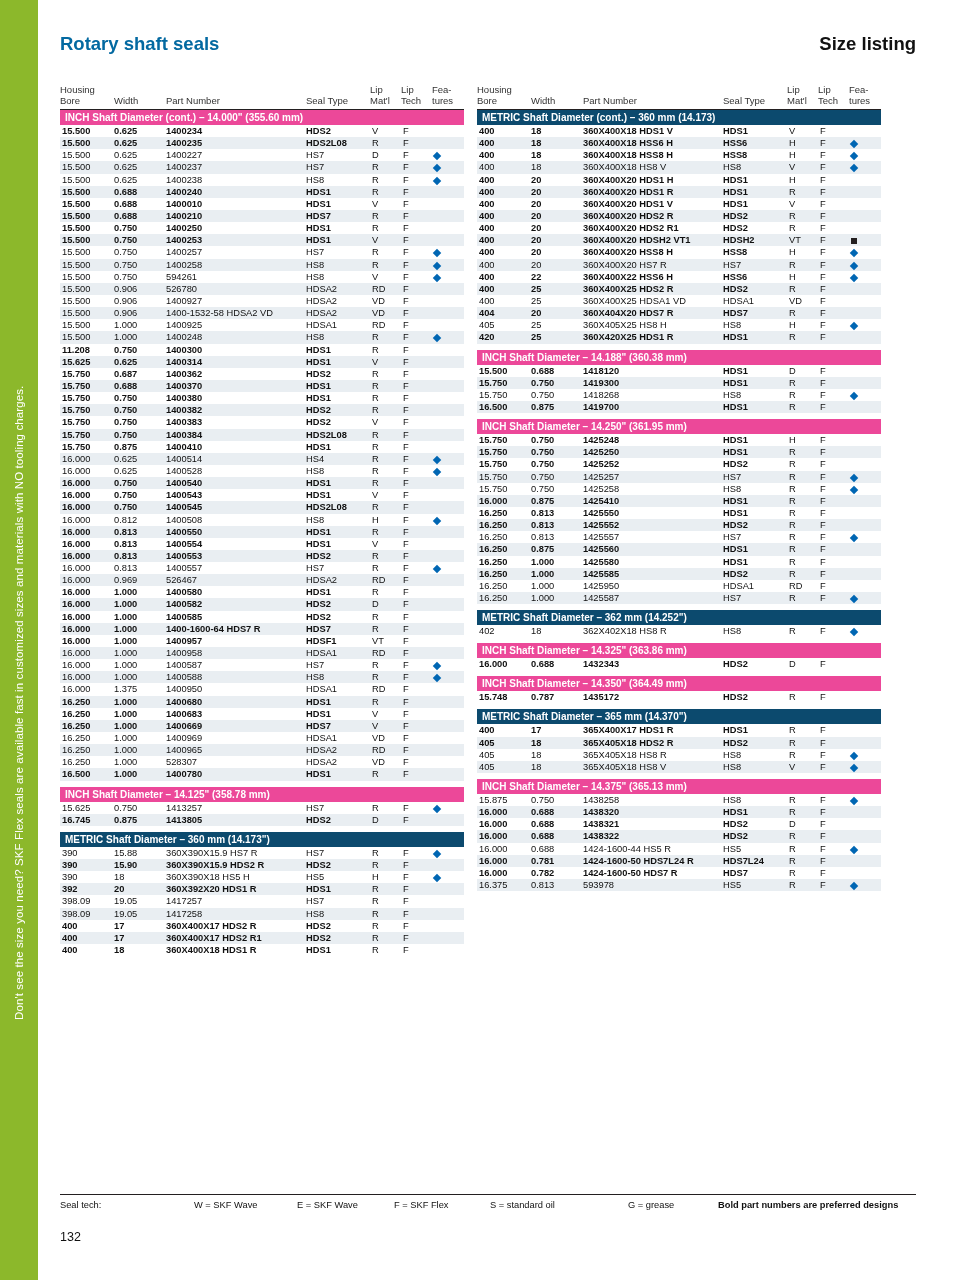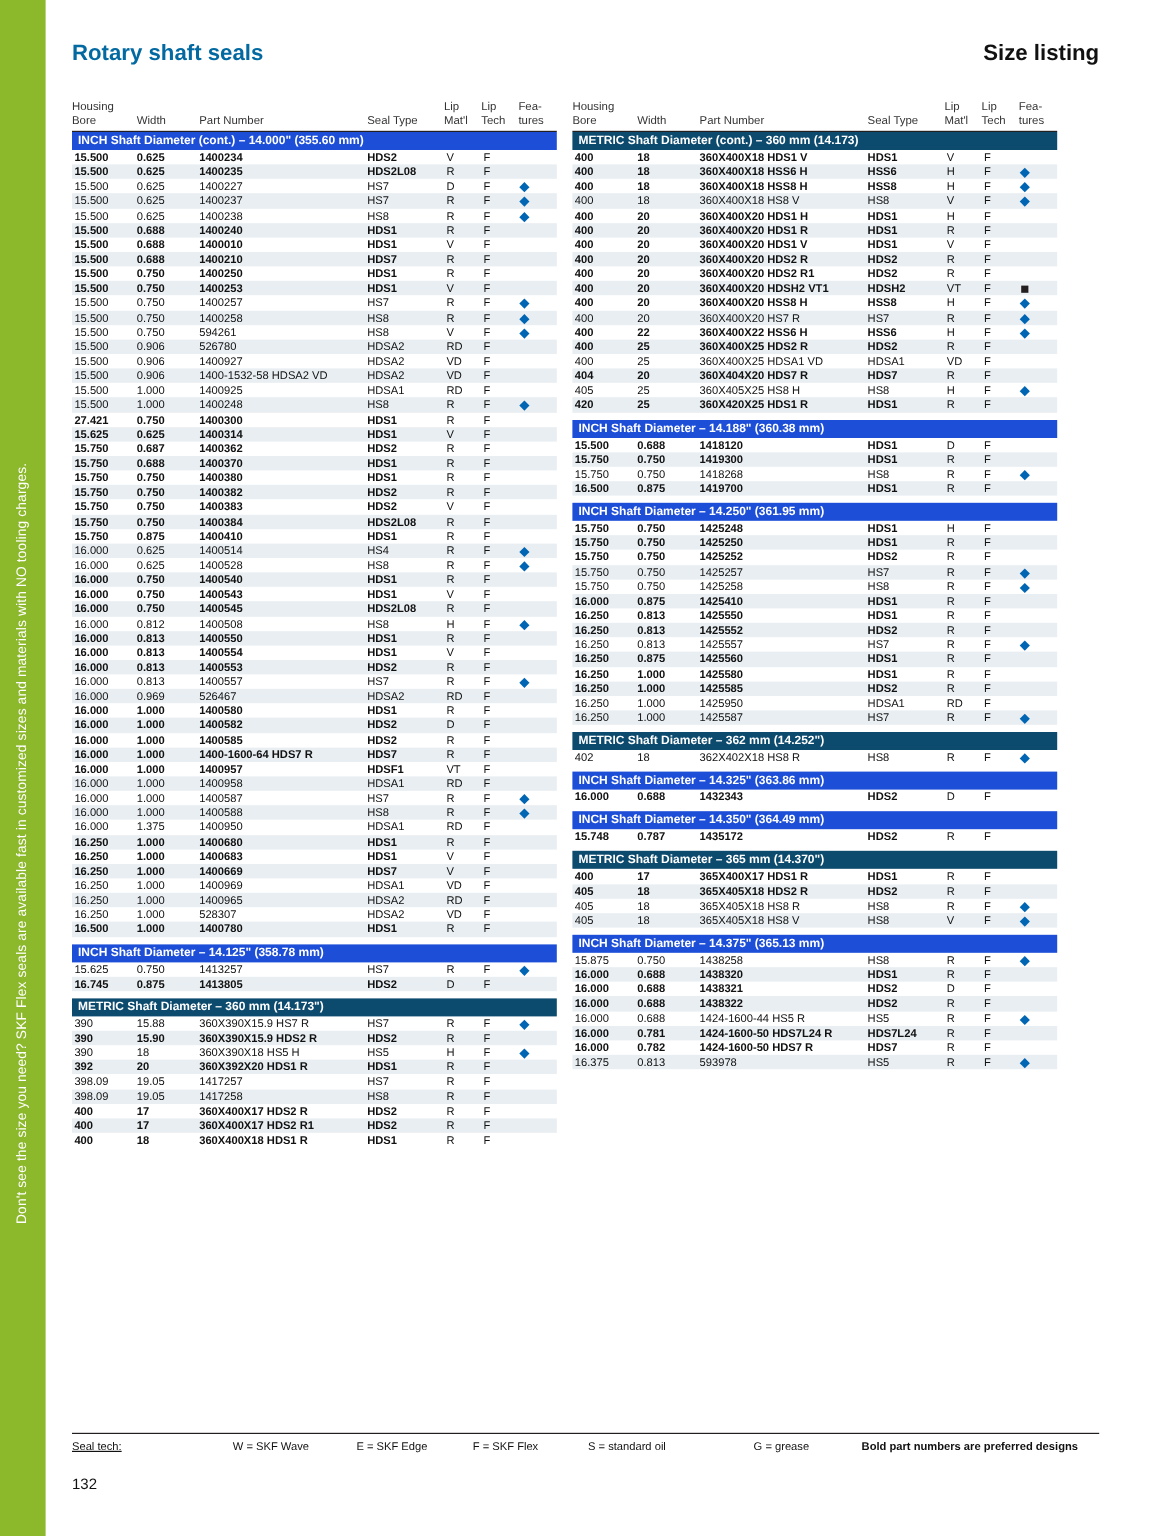--- a/index.html
+++ b/index.html
@@ -113,21 +113,21 @@
   .secbar {
     color: #ffffff;
     font-size: 10px;
     font-weight: bold;
     padding: 3px 0 3px 5px;
     margin-top: 6px;
     height: 15px;
     box-sizing: border-box;
     line-height: 10px;
   }
-  .secbar.green { background: #1d4ed8; }
+  .secbar.green { background: #ec4899; }
   .secbar.blue  { background: #0c4a6e; }
   .secbar.first { margin-top: 0; }
 
   
   .rows { }
   .row {
     display: flex;
     position: relative;
     font-size: 9.3px;
     height: 12.15px;
@@ -165,21 +165,21 @@
     left: 22px;
     top: 1194px;
     width: 856px;
     border-top: 1px solid #231f20;
     padding-top: 5px;
     font-size: 9.3px;
     color: #111111;
     display: flex;
   }
   .legend span { display: inline-block; }
-  .lg1 { width: 86px; text-decoration: underline; }
+  .lg1 { width: 86px; }
   .lg2 { width: 103px; margin-left: 48px; }
   .lg3 { width: 97px; }
   .lg4 { width: 96px; }
   .lg5 { width: 106px; }
   .lg6 { width: 90px; margin-left: 32px; }
   .lg7 { font-weight: bold; }
   .pagenum {
     position: absolute;
     left: 22px;
     top: 1230px;
@@ -373,21 +373,21 @@
               <div class="row alt">
                 <span class="cell c-bore">15.500</span>
                 <span class="cell c-width">1.000</span>
                 <span class="cell c-part">1400248</span>
                 <span class="cell c-seal">HS8</span>
                 <span class="cell c-mat">R</span>
                 <span class="cell c-tech">F</span>
                 <span class="cell c-feat"><span class="diamond"></span></span>
               </div>
               <div class="row">
-                <span class="cell c-bore bold">27.421</span>
+                <span class="cell c-bore bold">11.208</span>
                 <span class="cell c-width bold">0.750</span>
                 <span class="cell c-part bold">1400300</span>
                 <span class="cell c-seal bold">HDS1</span>
                 <span class="cell c-mat">R</span>
                 <span class="cell c-tech">F</span>
                 <span class="cell c-feat"></span>
               </div>
               <div class="row alt">
                 <span class="cell c-bore bold">15.625</span>
                 <span class="cell c-width bold">0.625</span>
@@ -1303,21 +1303,21 @@
                 <span class="cell c-feat"><span class="diamond"></span></span>
               </div>
             </div>
           </div>
       </div>
     </div>
 
     <div class="legend">
       <span class="lg1">Seal tech:</span>
       <span class="lg2">W = SKF Wave</span>
-      <span class="lg3">E = SKF Edge</span>
+      <span class="lg3">E = SKF Wave</span>
       <span class="lg4">F = SKF Flex</span>
       <span class="lg5">S = standard oil</span>
       <span class="lg6">G = grease</span>
       <span class="lg7">Bold part numbers are preferred designs</span>
     </div>
 
     <div class="pagenum">132</div>
   </div>
 </div>
 

